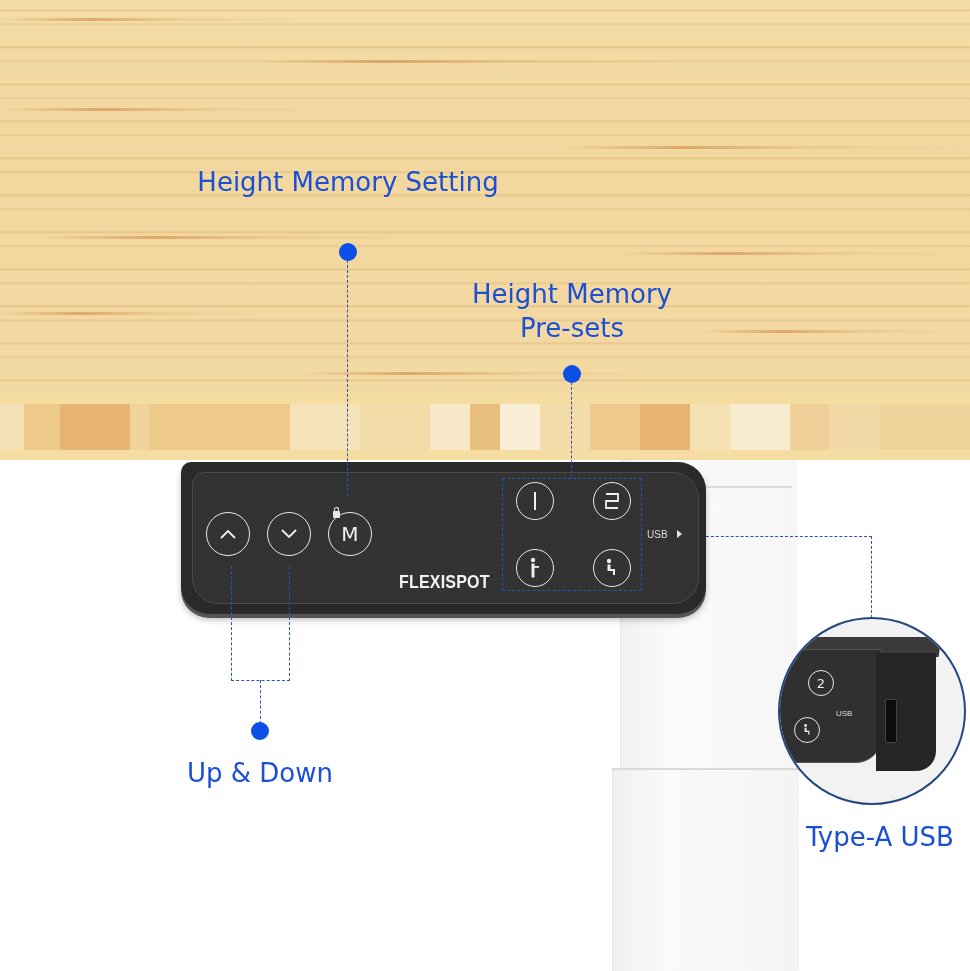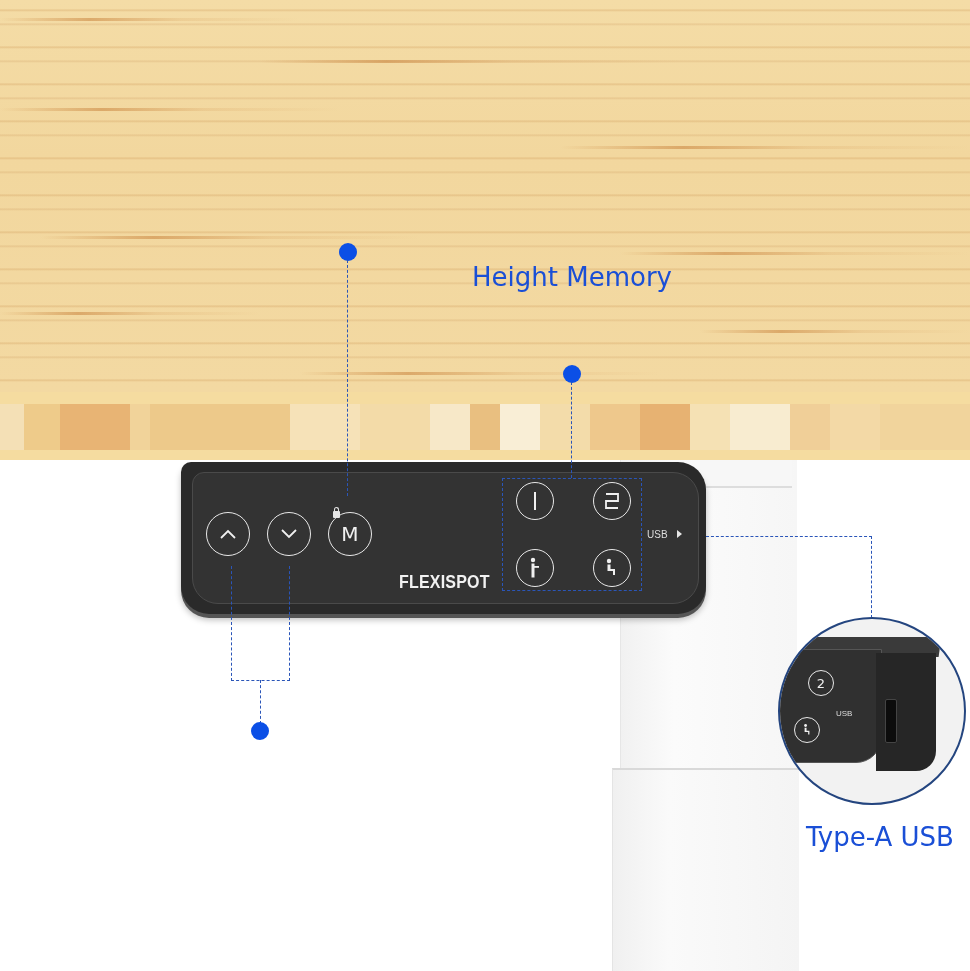--- a/index.html
+++ b/index.html
@@ -105,37 +105,40 @@
   <svg width="14" height="20" viewBox="0 0 14 20">
       <circle cx="4" cy="3" r="2.2" fill="#f0f0f0"></circle>
       <polygon points="2.5,6.5 5.5,6.5 5.5,11 10,11 10,17 8,17 8,13 2.5,13" fill="#f0f0f0"></polygon>
     </svg>
 </div>
 
 <div class="abs usb">USB</div>
 <div class="abs usb-arrow"></div>
 
 <div class="abs label" style="left:177px;top:165px;width:342px;">
+  <div>Height Memory Setting</div>
 </div>
 <div class="abs dot" style="left:339px;top:243px;"></div>
 <div class="abs vdash" style="left:347px;top:260px;height:236px;"></div>
 
-<div class="abs label" style="left:452px;top:260px;width:240px;text-align:center;">
+<div class="abs label" style="left:452px;top:277px;width:240px;text-align:center;">
   <div>Height Memory</div>
+  <div>Pre-sets</div>
 </div>
 <div class="abs dot" style="left:563px;top:365px;"></div>
 <div class="abs vdash" style="left:571px;top:382px;height:96px;"></div>
 <div class="abs box-dash" style="left:502px;top:478px;width:140px;height:113px;"></div>
 
 <div class="abs vdash" style="left:231px;top:566px;height:115px;"></div>
 <div class="abs vdash" style="left:289px;top:566px;height:115px;"></div>
 <div class="abs hdash" style="left:231px;top:680px;width:59px;"></div>
 <div class="abs vdash" style="left:260px;top:680px;height:44px;"></div>
 <div class="abs dot" style="left:251px;top:722px;"></div>
 <div class="abs label" style="left:160px;top:756px;width:200px;">
+  <div>Up &amp; Down</div>
 </div>
 
 <div class="abs hdash" style="left:706px;top:536px;width:166px;"></div>
 <div class="abs vdash" style="left:871px;top:536px;height:82px;"></div>
 
 <div class="abs inset">
   <div class="abs" style="left:-10px;top:18px;width:170px;height:20px;background:#3a3a3a;transform:skewX(-8deg);"></div>
   <div class="abs" style="left:-20px;top:30px;width:120px;height:112px;background:#303030;border-radius:0 0 26px 0;border:1px solid #555;"></div>
   <div class="abs" style="left:96px;top:34px;width:60px;height:118px;background:#262626;border-radius:0 0 20px 0;"></div>
   <div class="abs" style="left:105px;top:80px;width:10px;height:42px;background:#0c0c0c;border:1px solid #444;border-radius:2px;"></div>

